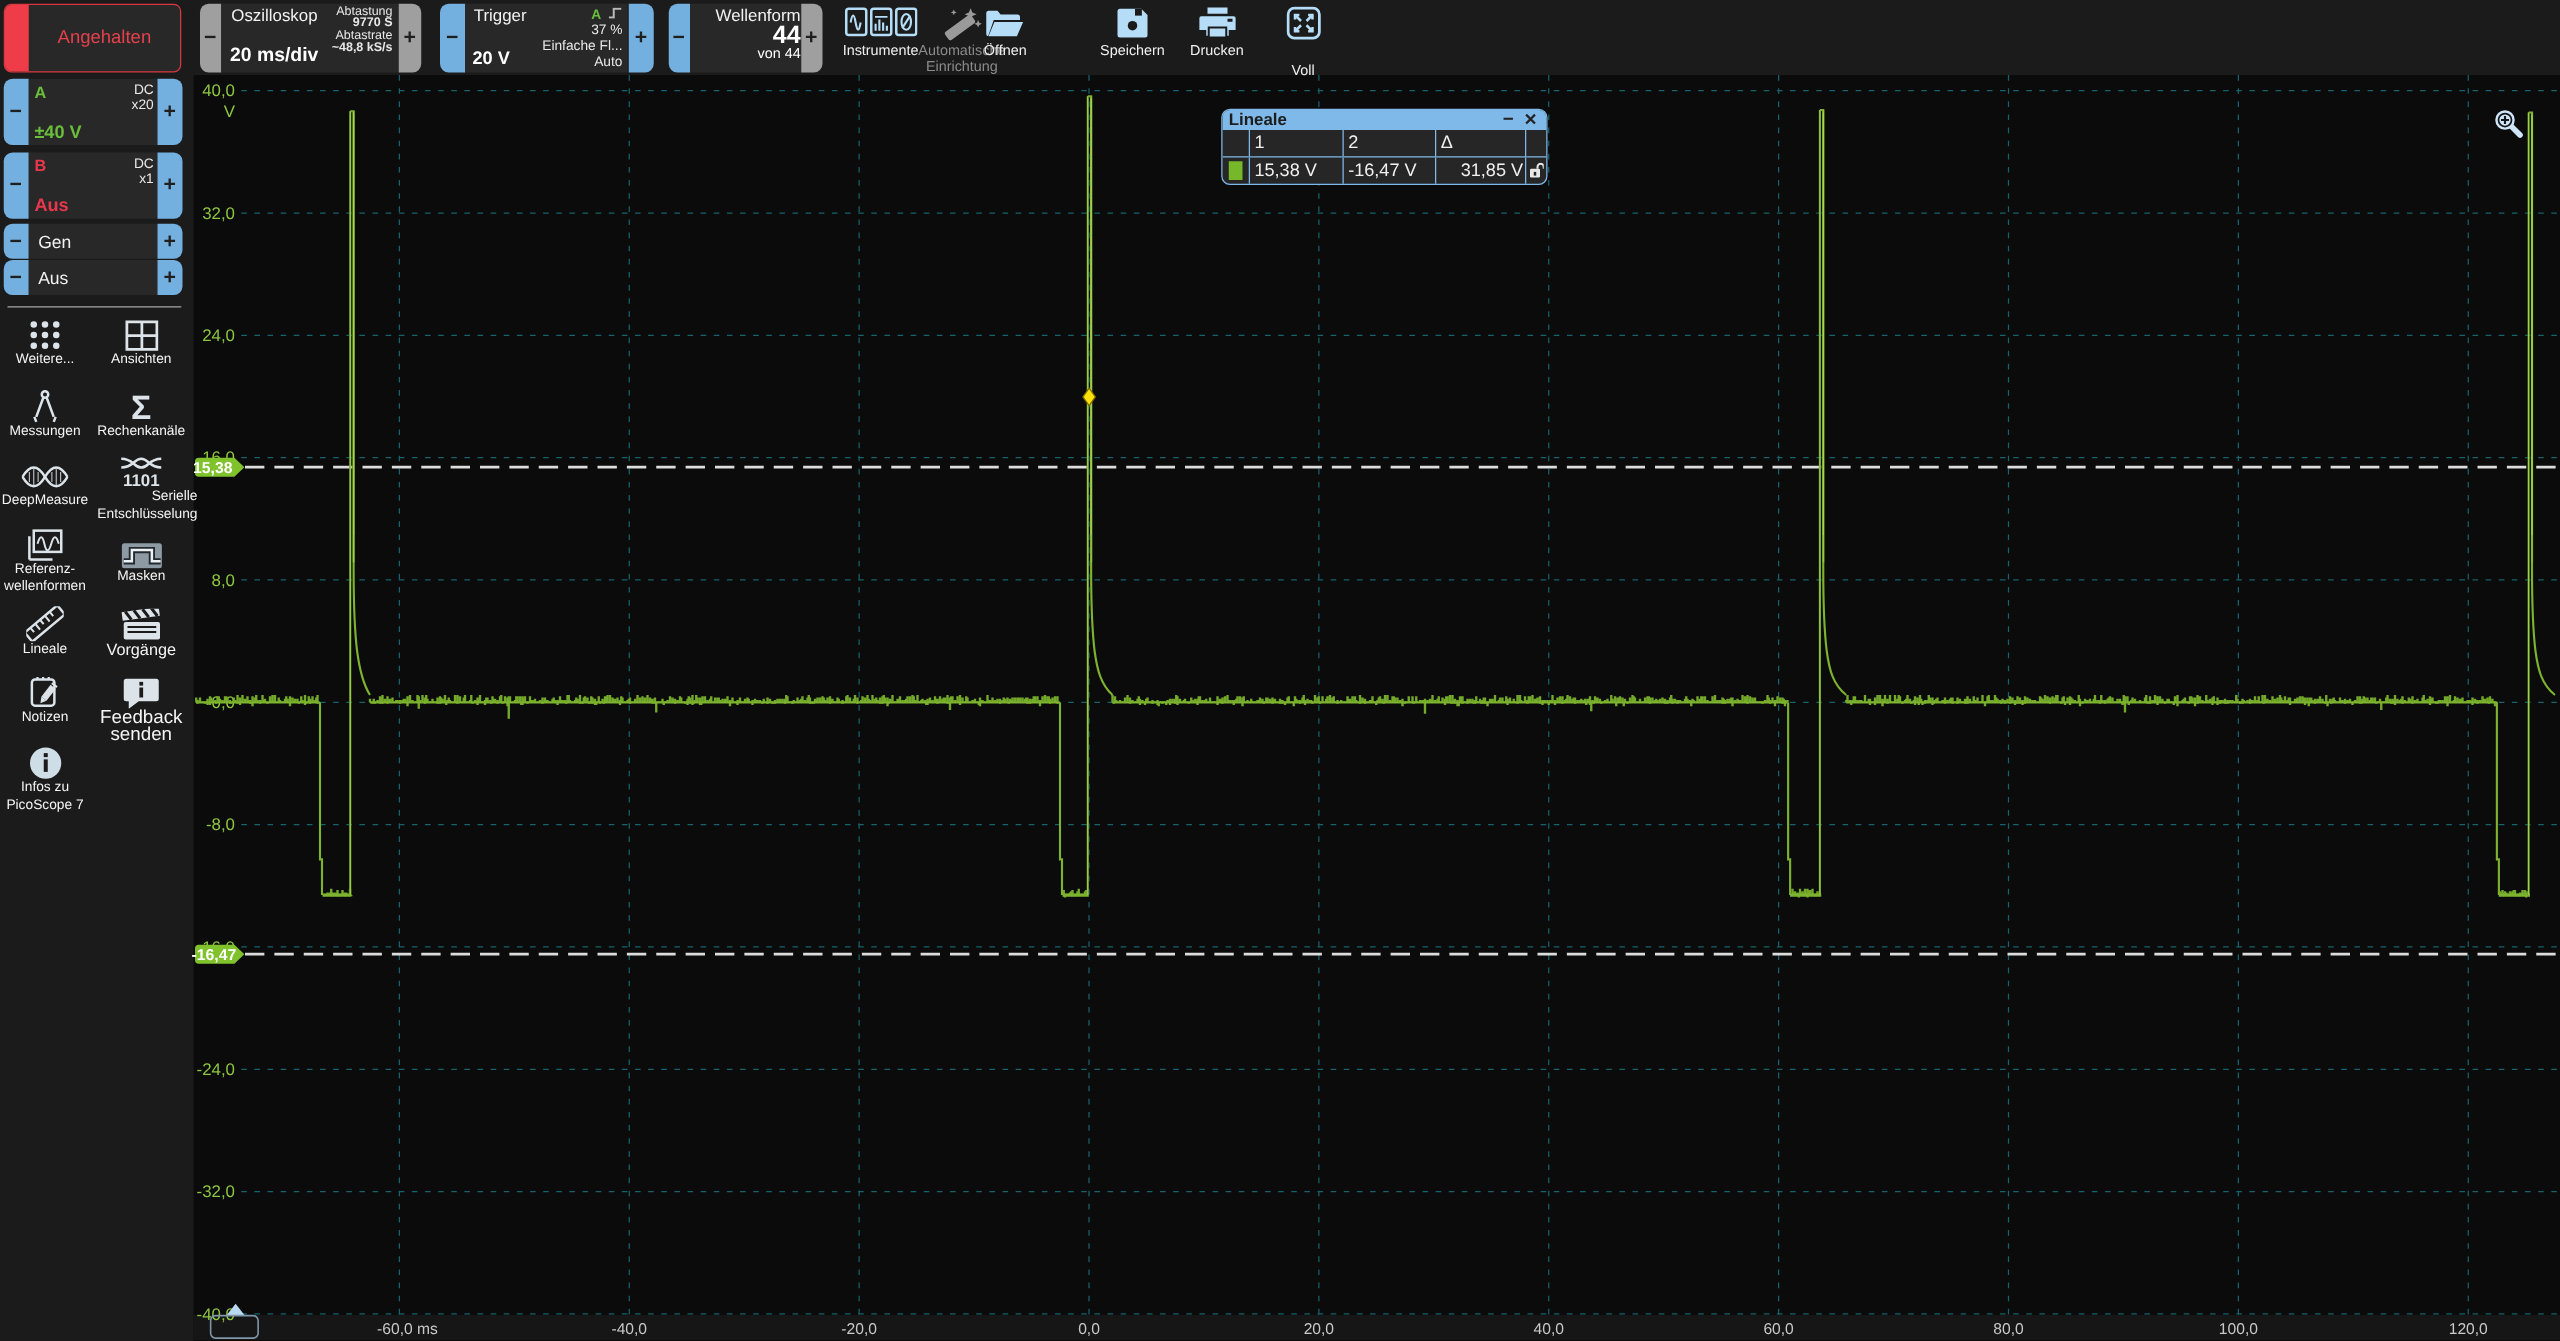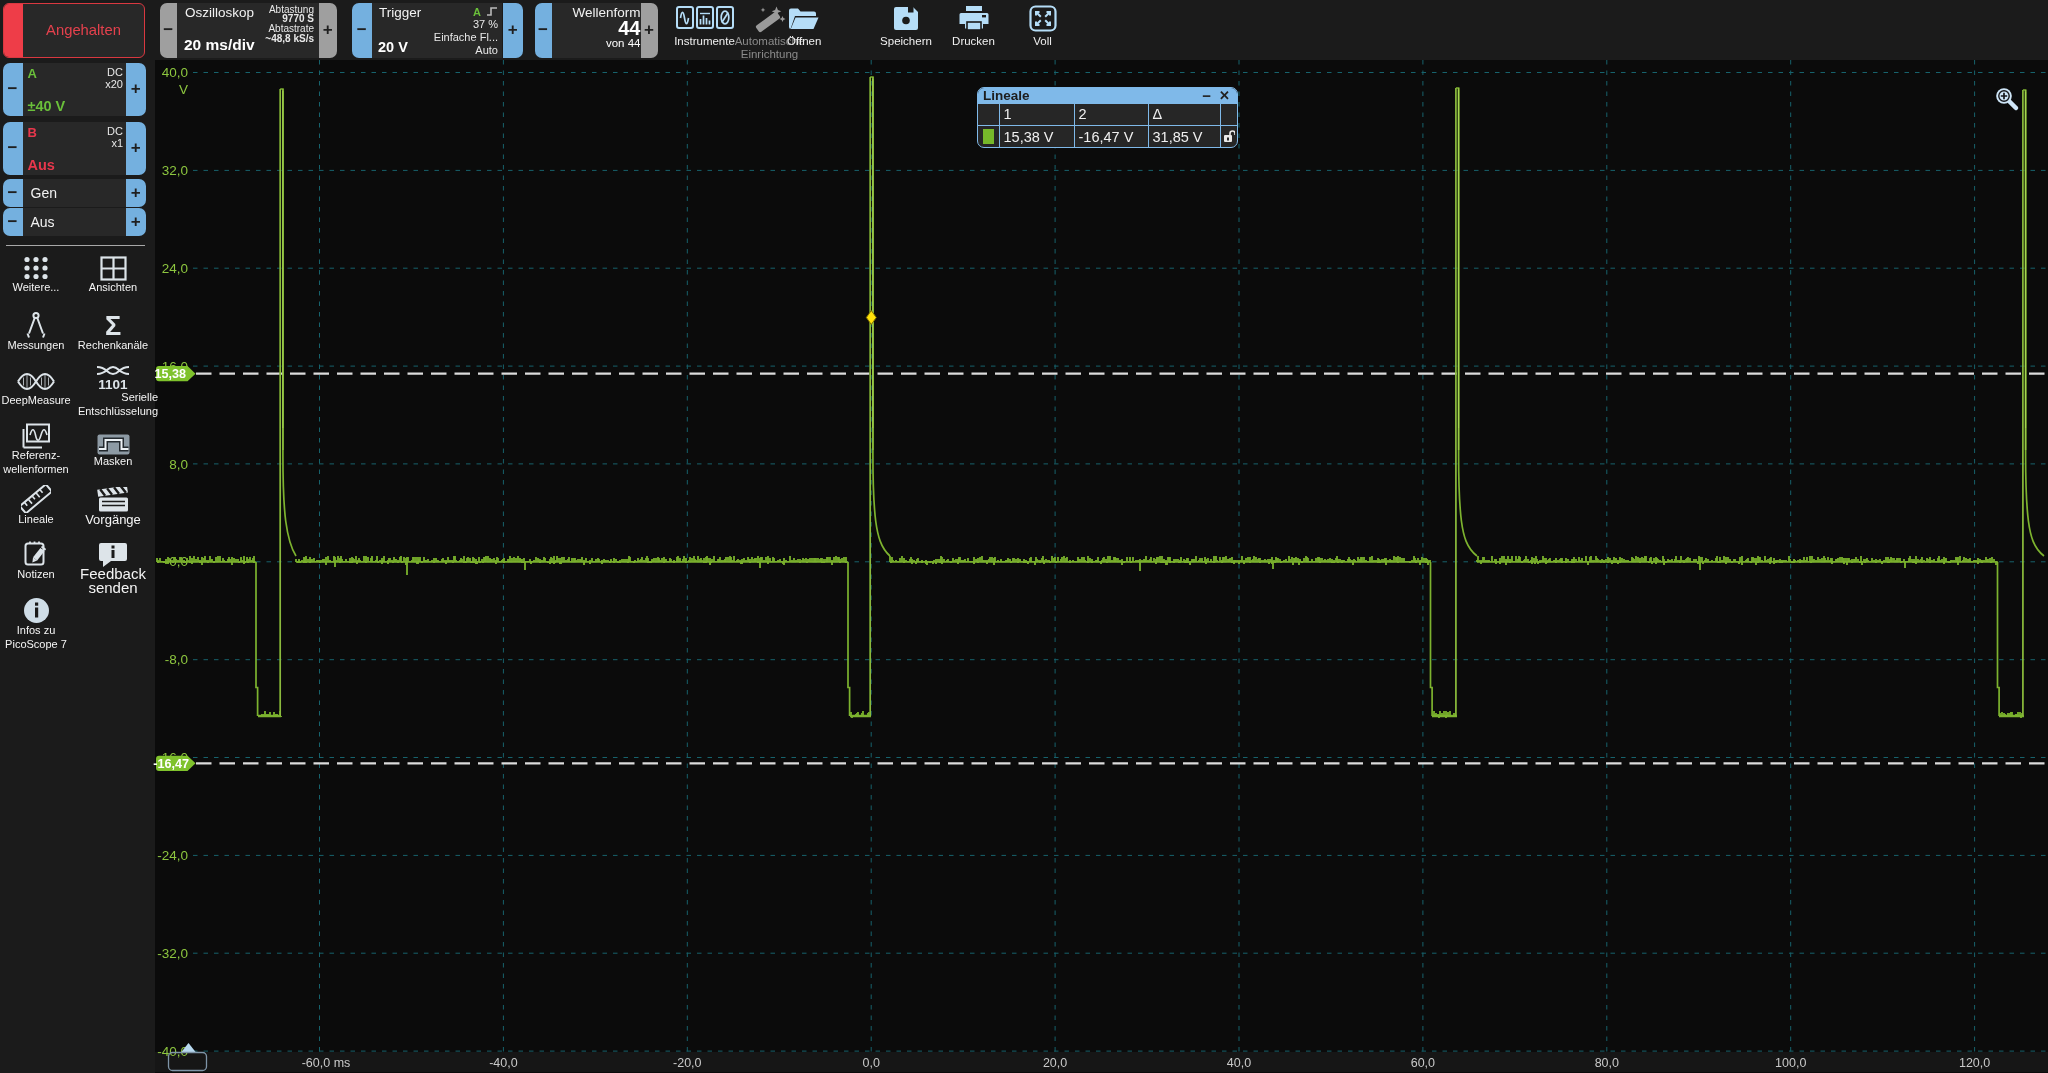--- a/index.html
+++ b/index.html
@@ -155,21 +155,21 @@
     <div style="position:absolute;left:990.5px;top:5px;width:104px;text-align:center">
       <div style="height:27px"><svg width="28" height="27" viewBox="0 0 28 27">
 <rect x="1.5" y="1.5" width="25" height="24" rx="5" fill="none" stroke="#b5ddf7" stroke-width="2.2"></rect>
 <g stroke="#b5ddf7" stroke-width="2" fill="none">
 <path d="M11.8 11.8L7 7M7 10.5V7h3.5"></path>
 <path d="M16.2 11.8L21 7M21 10.5V7h-3.5"></path>
 <path d="M11.8 15.2L7 20M7 16.5V20h3.5"></path>
 <path d="M16.2 15.2L21 20M21 16.5V20h-3.5"></path>
 </g>
         </svg></div>
-      <div style="font-size:11.5px;color:#f0f0f0;line-height:12.5px;margin-top:3px">Voll</div>
+      <div style="font-size:11.5px;color:#f0f0f0;line-height:12.5px;margin-top:19px">Voll</div>
     </div>
 <div style="position:absolute;left:6px;top:245px;width:139px;border-top:1.3px solid #a8a8a8"></div>
     <div style="position:absolute;left:-9px;top:252px;width:90px;text-align:center">
       <div style="height:29px;display:flex;align-items:flex-end;justify-content:center">
         <svg width="28" height="26" viewBox="0 0 28 26">
           <g fill="#dde4e9">
             <circle cx="5" cy="4.5" r="2.6"></circle>
             <circle cx="14" cy="4.5" r="2.6"></circle>
             <circle cx="23" cy="4.5" r="2.6"></circle>
             <circle cx="5" cy="13.0" r="2.6"></circle>
@@ -362,21 +362,21 @@
 <td style="width:74px;border-right:1.5px solid #7fb9e9;padding-left:4px">2</td>
 <td style="border-right:1.5px solid #7fb9e9;padding-left:4px">Δ</td>
 <td style="width:17px"></td>
 </tr>
 <tr style="height:23px;border-top:1.5px solid #7fb9e9">
 <td style="border-right:1.5px solid #7fb9e9">
               <div style="width:11px;height:15px;background:#76b82a;margin:auto"></div>
             </td>
 <td style="border-right:1.5px solid #7fb9e9;padding-left:4px">15,38 V</td>
 <td style="border-right:1.5px solid #7fb9e9;padding-left:4px">-16,47 V</td>
-<td style="border-right:1.5px solid #7fb9e9;padding-left:4px">31,85 V</td>
+<td style="border-right:1.5px solid #7fb9e9;padding-left:20px">31,85 V</td>
 <td>
               <svg width="12" height="13" viewBox="0 0 12 13" style="display:block;margin:auto">
                 <rect x="1" y="5" width="8" height="7" rx="1" fill="#e8e8e8"></rect>
                 <path d="M7 5V3.5a2.5 2.5 0 015 0V5" stroke="#e8e8e8" stroke-width="1.6" fill="none"></path>
                 <rect x="4" y="7.5" width="2" height="3" fill="#262626"></rect>
               </svg>
             </td>
 </tr>
 </tbody>
       </table>

